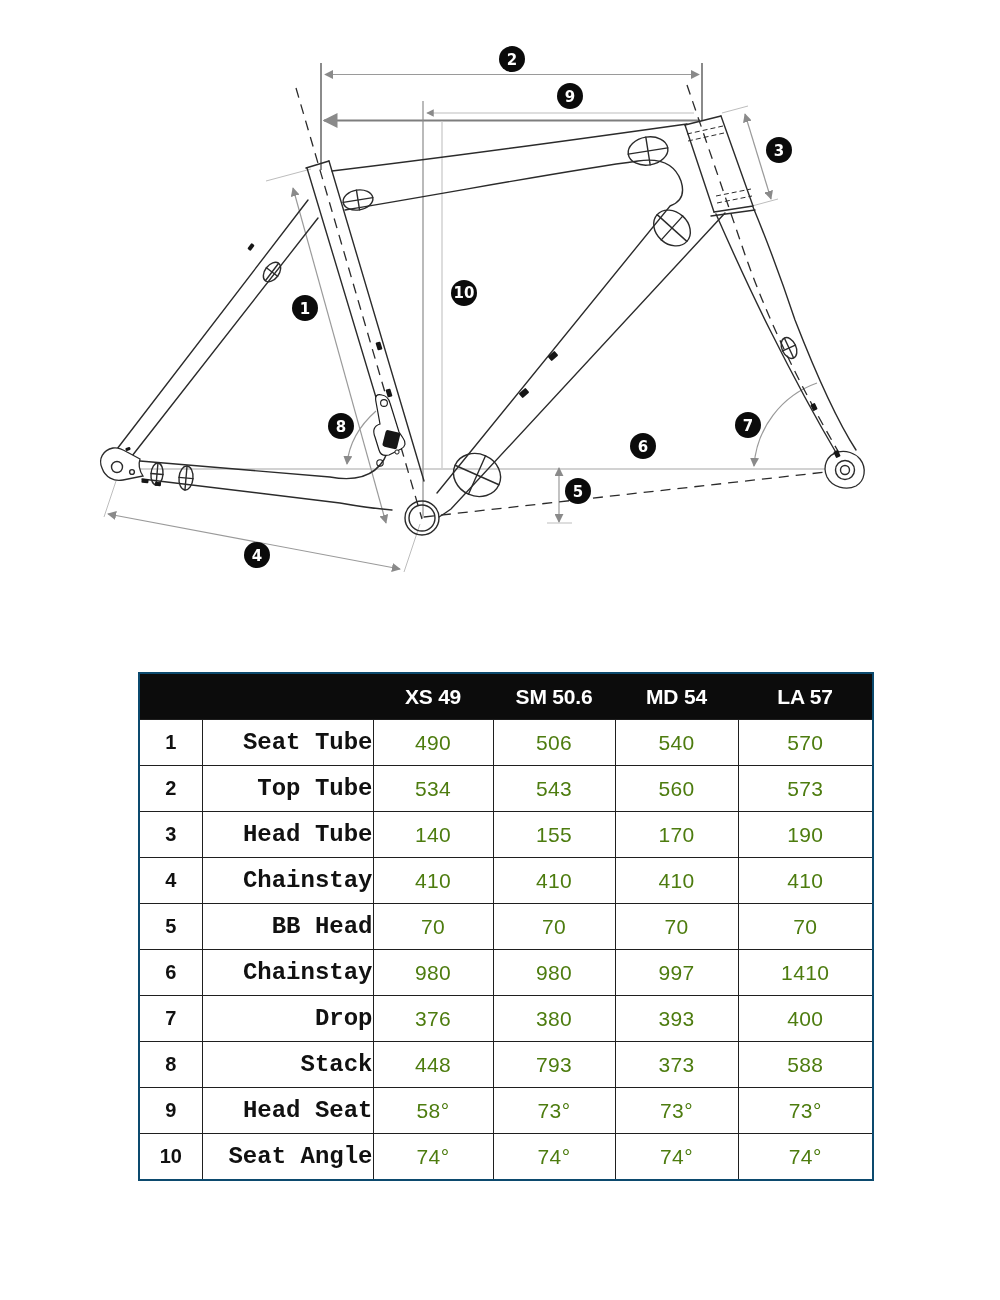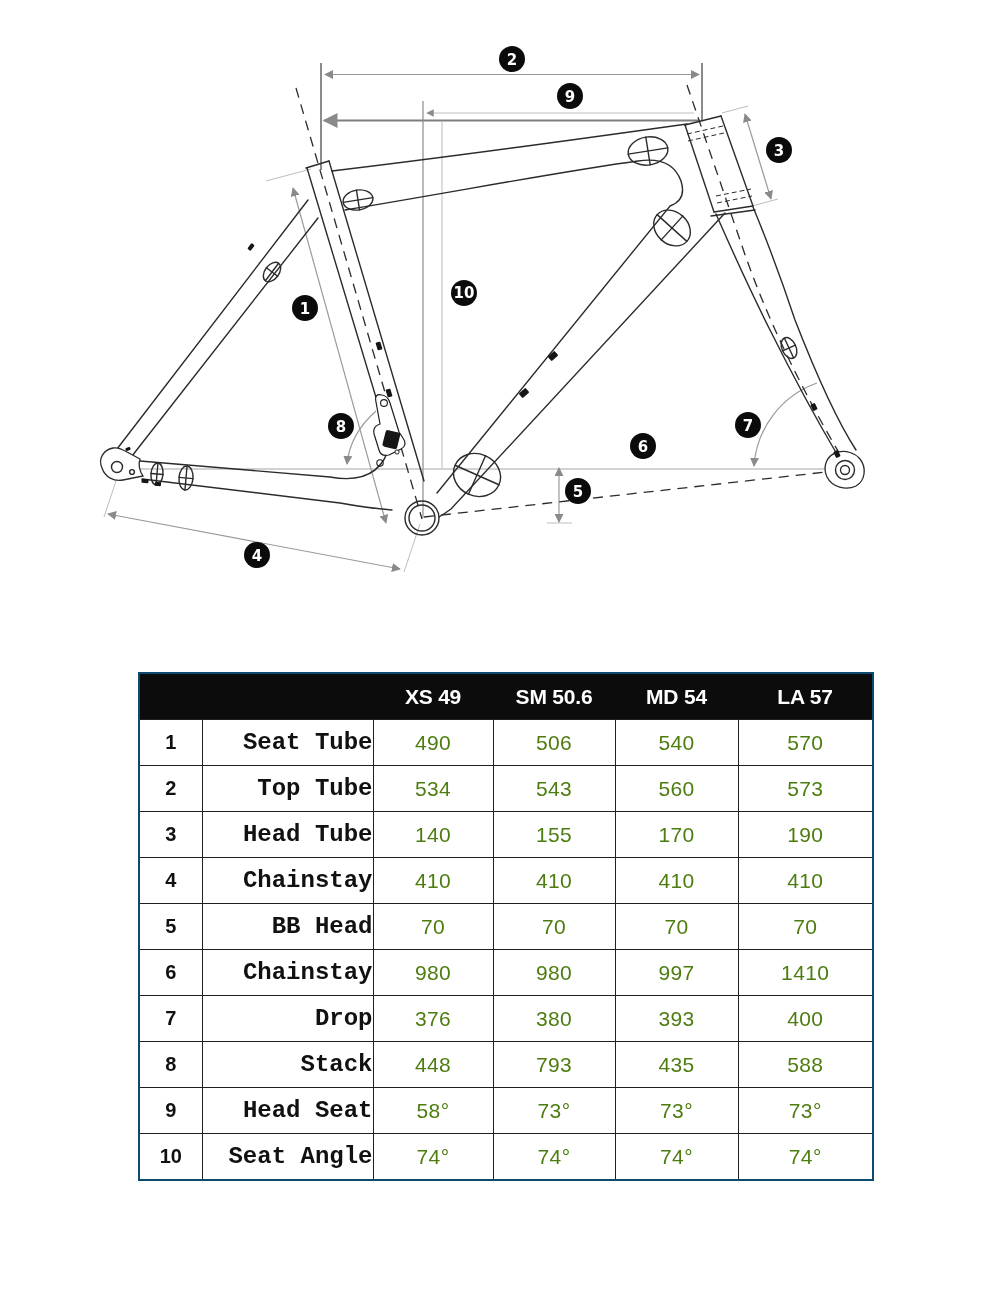--- a/index.html
+++ b/index.html
@@ -325,21 +325,21 @@
       <td class="cell-val">376</td>
       <td class="cell-val">380</td>
       <td class="cell-val">393</td>
       <td class="cell-val">400</td>
     </tr>
     <tr>
       <td class="cell-num">8</td>
       <td class="cell-label">Stack</td>
       <td class="cell-val">448</td>
       <td class="cell-val">793</td>
-      <td class="cell-val">435</td>
+      <td class="cell-val">373</td>
       <td class="cell-val">588</td>
     </tr>
     <tr>
       <td class="cell-num">9</td>
       <td class="cell-label">Head Seat</td>
       <td class="cell-val">58°</td>
       <td class="cell-val">73°</td>
       <td class="cell-val">73°</td>
       <td class="cell-val">73°</td>
     </tr>

